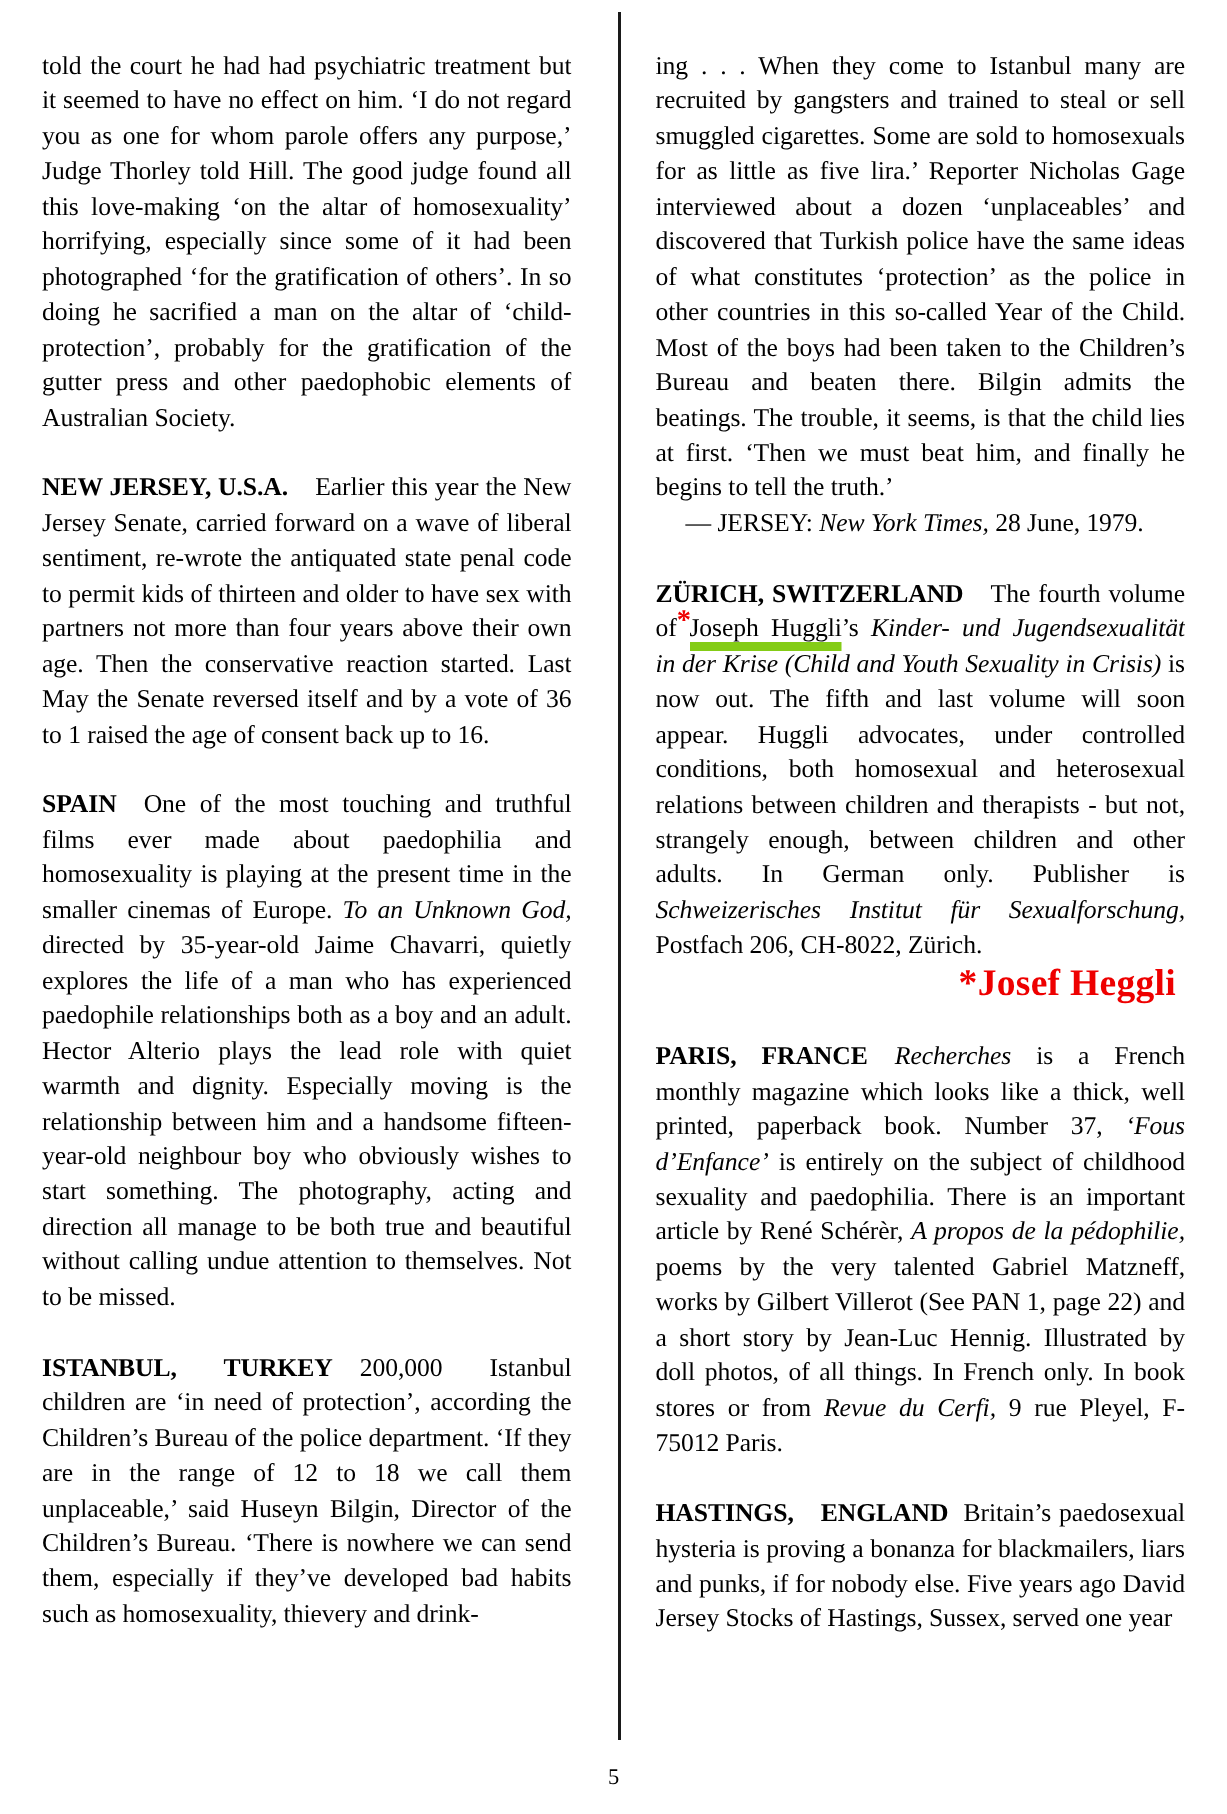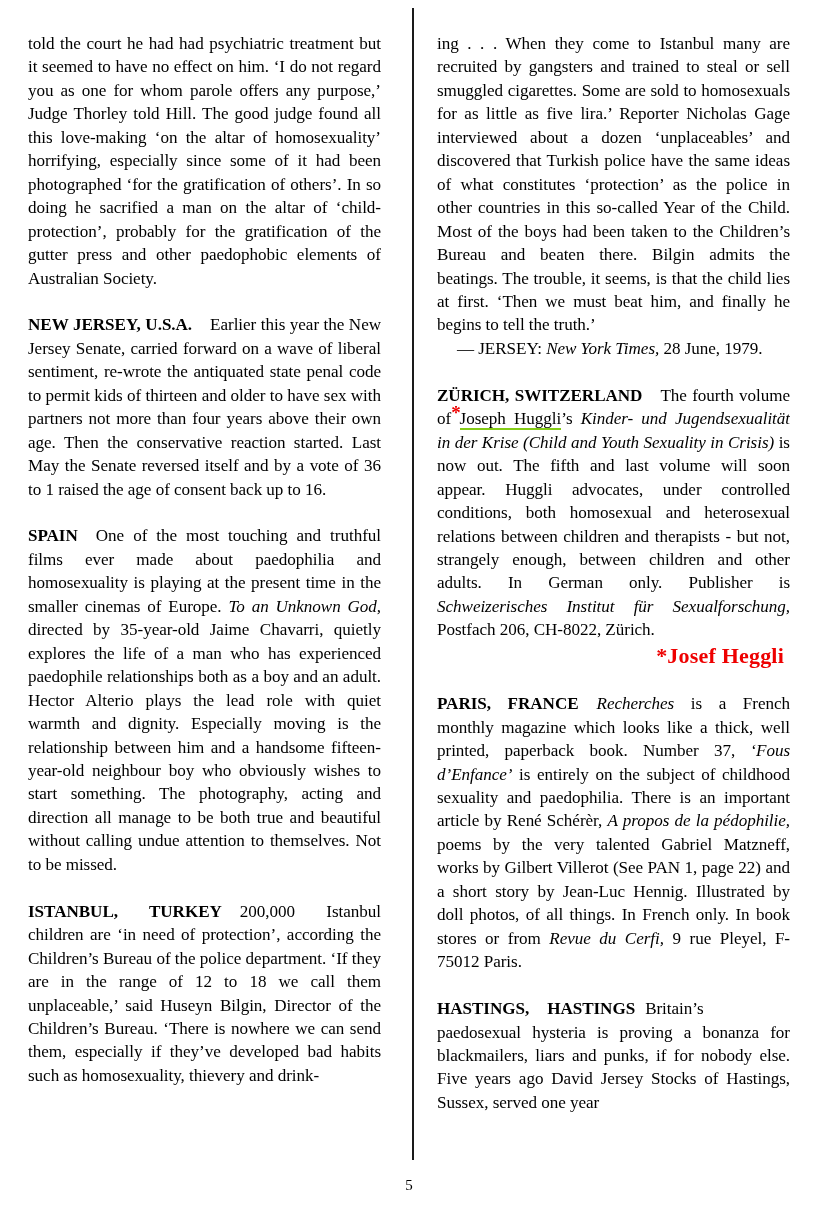--- a/index.html
+++ b/index.html
@@ -72,29 +72,29 @@
   .indent-src { display: inline-block; width: 20px; }
   .annot-star {
     color: #ee0000;
     font-weight: bold;
     font-size: 19px;
     vertical-align: 0.28em;
     line-height: 0;
     margin-right: -1px;
   }
   .annot-underline {
-    border-bottom: 2px solid #84cc16;
+    border-bottom: 6px solid #84cc16;
     padding-bottom: 0px;
   }
   .annot-correction {
     display: block;
     text-align: right;
     color: #ee0000;
     font-weight: bold;
-    font-size: 22px;
+    font-size: 25px;
     line-height: 26px;
     margin-top: 1px;
     padding-right: 6px;
     letter-spacing: 0.2px;
   }
 
   
   #folio {
     position: absolute;
     left: 0;
@@ -129,20 +129,20 @@
     <div class="col col-right">
 
       <p class="para tight">ing . . . When they come to Istanbul many are recruited by gangsters and trained to steal or sell smuggled cigarettes. Some are sold to homosexuals for as little as five lira.’ Reporter Nicholas Gage interviewed about a dozen ‘unplaceables’ and discovered that Turkish police have the same ideas of what constitutes ‘protection’ as the police in other countries in this so-called Year of the Child. Most of the boys had been taken to the Children’s Bureau and beaten there. Bilgin admits the beatings. The trouble, it seems, is that the child lies at first. ‘Then we must beat him, and finally he begins to tell the truth.’</p>
 
       <p class="para tight"><span class="indent-src"></span><span>— JERSEY:</span> <span class="ital">New York Times,</span> <span>28 June, 1979.</span></p>
 
       <p class="para"><span class="place">ZÜRICH, SWITZERLAND</span><span class="sp-wide"></span><span>The fourth volume of</span><span class="annot-star">*</span><span class="annot-underline">Joseph Huggli</span><span>’s</span> <span class="ital">Kinder- und Jugendsexualität in der Krise (Child and Youth Sexuality in Crisis)</span> <span>is now out. The fifth and last volume will soon appear. Huggli advocates, under controlled conditions, both homosexual and heterosexual relations between children and therapists - but not, strangely enough, between children and other adults. In German only. Publisher is</span> <span class="ital">Schweizerisches Institut für Sexualforschung,</span> <span>Postfach 206, CH-8022, Zürich.</span><span class="annot-correction">*Josef Heggli</span></p>
 
       <p class="para"><span class="place">PARIS, FRANCE</span><span class="sp-wide"></span><span class="ital">Recherches</span> <span>is a French monthly magazine which looks like a thick, well printed, paperback book. Number 37,</span> <span class="ital">‘Fous d’Enfance’</span> <span>is entirely on the subject of childhood sexuality and paedophilia. There is an important article by René Schérèr,</span> <span class="ital">A propos de la pédophilie,</span> <span>poems by the very talented Gabriel Matzneff, works by Gilbert Villerot (See PAN 1, page 22) and a short story by Jean-Luc Hennig. Illustrated by doll photos, of all things. In French only. In book stores or from</span> <span class="ital">Revue du Cerfi,</span> <span>9 rue Pleyel, F-75012 Paris.</span></p>
 
-      <p class="para"><span class="place">HASTINGS,</span><span class="sp-wide"></span><span class="place">HASTINGS</span><span class="sp-mid"></span><span>Britain’s paedosexual hysteria is proving a bonanza for blackmailers, liars and punks, if for nobody else. Five years ago David Jersey Stocks of Hastings, Sussex, served one year</span></p>
+      <p class="para"><span class="place">HASTINGS,</span><span class="sp-wide"></span><span class="place">ENGLAND</span><span class="sp-mid"></span><span>Britain’s paedosexual hysteria is proving a bonanza for blackmailers, liars and punks, if for nobody else. Five years ago David Jersey Stocks of Hastings, Sussex, served one year</span></p>
 
     </div>
   </div>
 
   <div id="folio">5</div>
 
 </div>
 
 </body></html>

